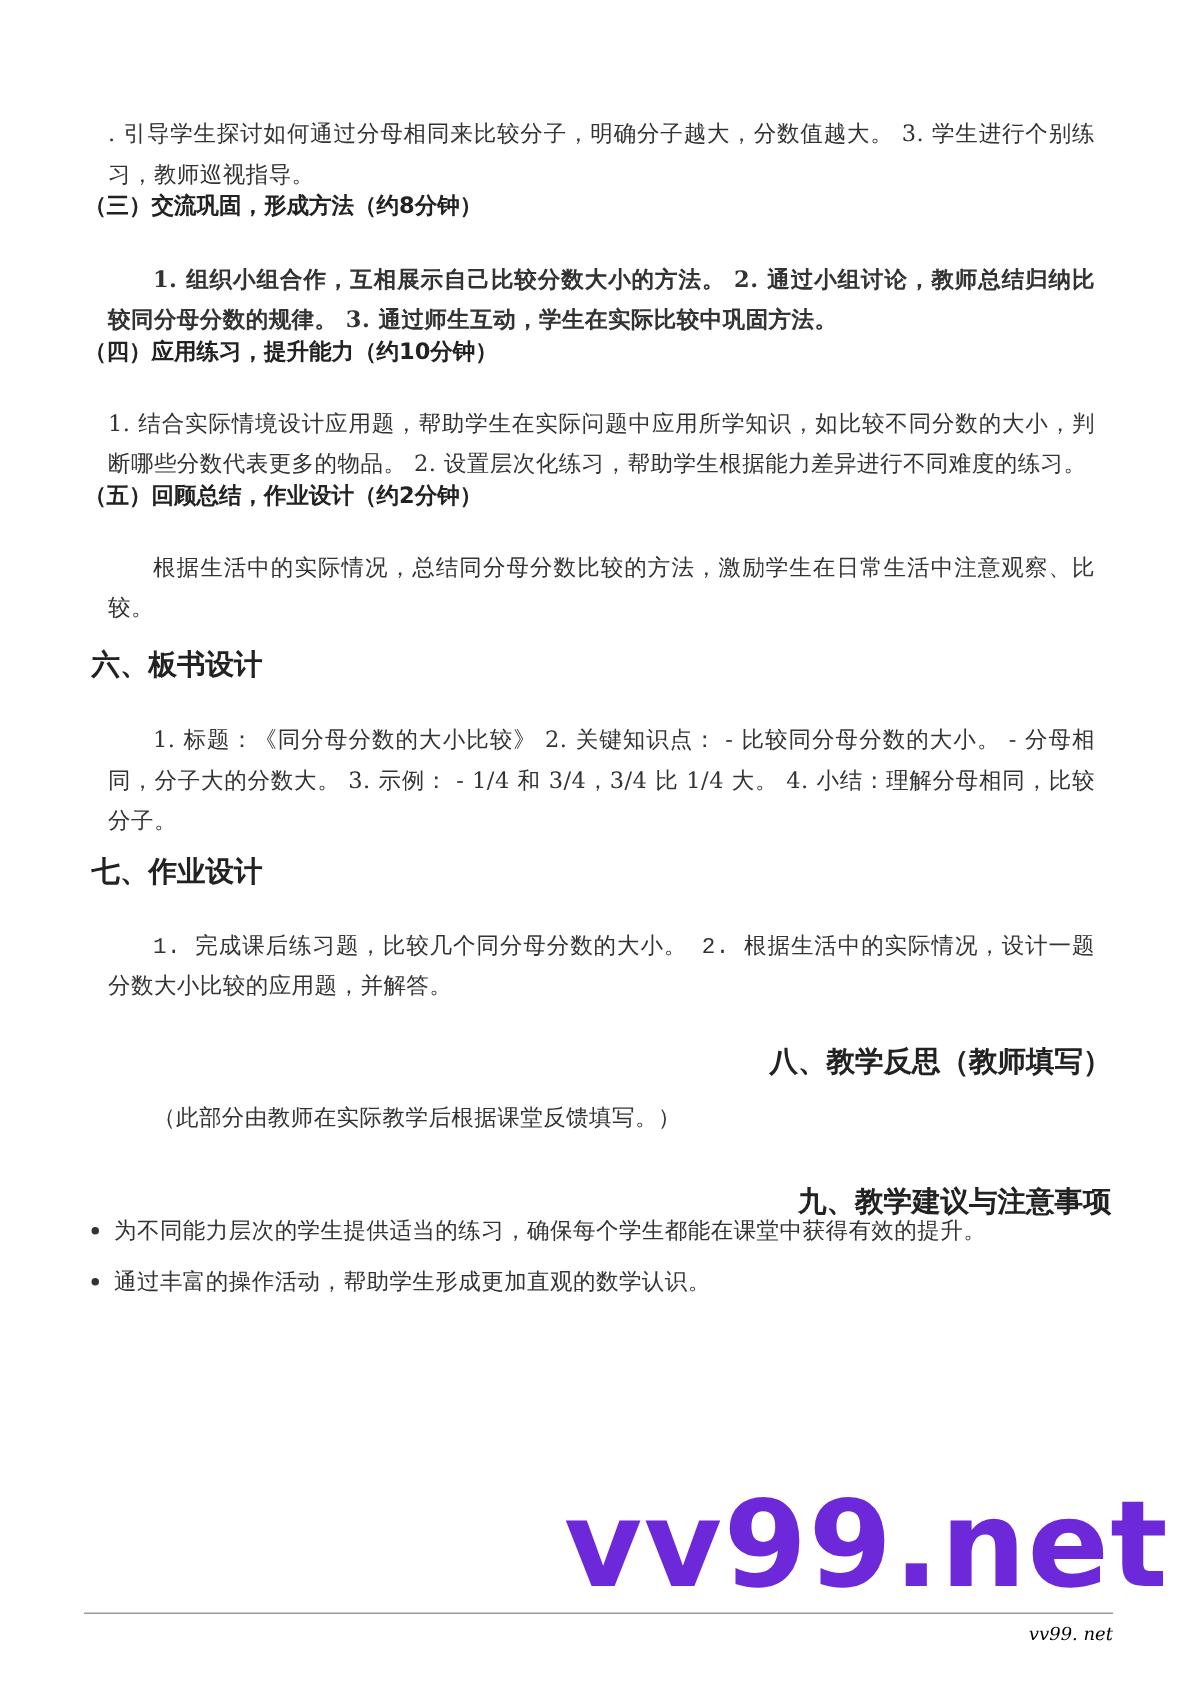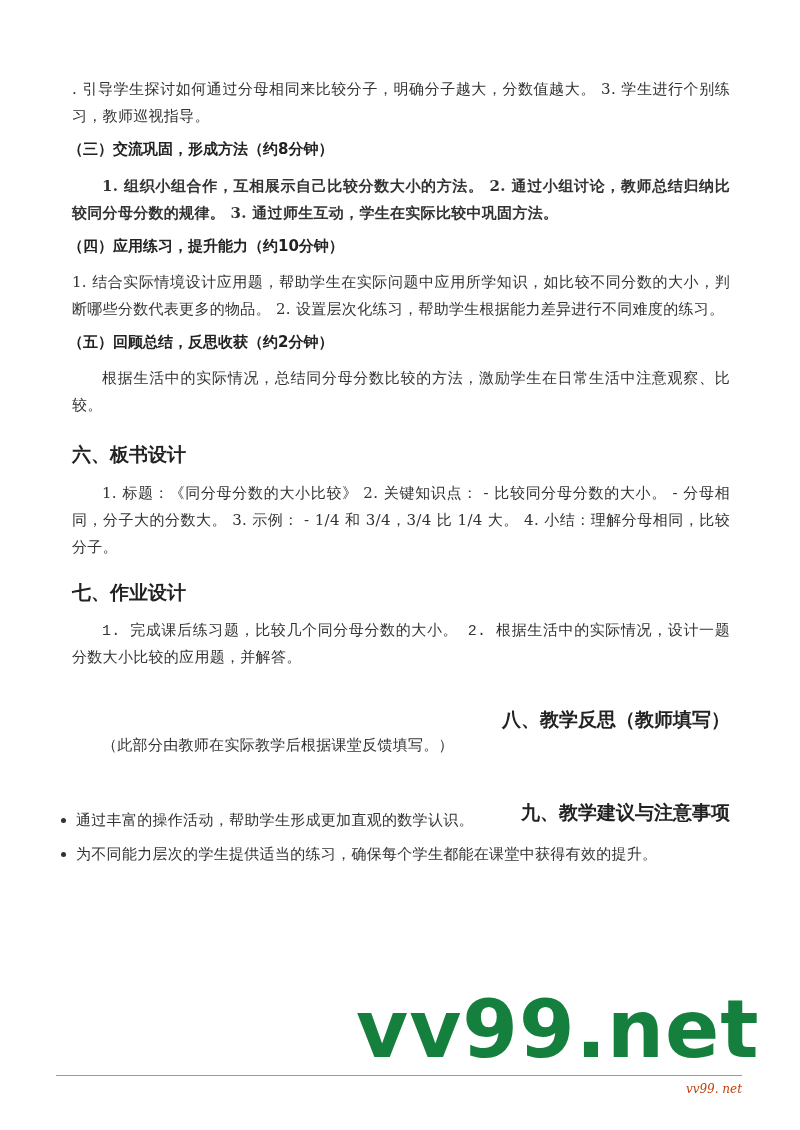--- a/index.html
+++ b/index.html
@@ -28,29 +28,29 @@
       text-align: justify;
       letter-spacing: 0.3px;
     }
     .para.indent { text-indent: 30px; }
     .para.indent-paren { padding-left: 30px; }
     .subhead {
       font-family: "DejaVu Sans", "Liberation Sans", sans-serif;
       font-weight: bold;
       font-size: 15px;
       line-height: 22px;
-      margin: 12px;
+      margin: 0;
       color: #222222;
     }
     .h2 {
       font-family: "DejaVu Sans", "Liberation Sans", sans-serif;
       font-weight: bold;
       font-size: 19px;
       line-height: 26px;
-      margin: 16px;
+      margin: 5px;
       color: #222222;
     }
     .bullets {
       list-style: none;
       margin: 0;
       padding: 0;
     }
     .bullets li {
       position: relative;
       padding-left: 20px;
@@ -64,82 +64,82 @@
       left: 5px;
       top: 8px;
       width: 5px;
       height: 5px;
       border-radius: 50%;
       background: #333333;
     }
     .abs { position: absolute; left: 0; right: 0; }
     .watermark {
       position: absolute;
-      left: 356px;
+      left: 376px;
       top: 990px;
       font-family: "DejaVu Sans", "Liberation Sans", sans-serif;
       font-weight: bold;
       font-size: 80px;
       line-height: 80px;
-      color: #15803d;
+      color: #6d28d9;
       letter-spacing: 1px;
       white-space: nowrap;
     }
     .footer-rule {
       position: absolute;
       left: 56px;
       top: 1075px;
       width: 686px;
       height: 0;
       border-top: 1px solid #9a9a9a;
     }
     .footer-text {
       position: absolute;
       right: 58px;
       top: 1082px;
       font-family: "DejaVu Serif", "Liberation Serif", serif;
       font-style: italic;
       font-size: 12px;
-      color: #c2410c;
+      color: #000000;
     }
   </style>
 </head>
 <body>
 
 <div class="page">
 
   <p class="para abs" style="top:60px;">. 引导学生探讨如何通过分母相同来比较分子，明确分子越大，分数值越大。 3. 学生进行个别练习，教师巡视指导。</p>
 
   <h3 class="subhead abs" style="top:126px;">（三）交流巩固，形成方法（约8分钟）</h3>
   <p class="para indent abs" style="top:157px;font-weight:bold;">1. 组织小组合作，互相展示自己比较分数大小的方法。 2. 通过小组讨论，教师总结归纳比较同分母分数的规律。 3. 通过师生互动，学生在实际比较中巩固方法。</p>
 
   <h3 class="subhead abs" style="top:223px;">（四）应用练习，提升能力（约10分钟）</h3>
   <p class="para abs" style="top:253px;">1. 结合实际情境设计应用题，帮助学生在实际问题中应用所学知识，如比较不同分数的大小，判断哪些分数代表更多的物品。 2. 设置层次化练习，帮助学生根据能力差异进行不同难度的练习。</p>
 
-  <h3 class="subhead abs" style="top:319px;">（五）回顾总结，反思收获（约2分钟）</h3>
+  <h3 class="subhead abs" style="top:319px;">（五）回顾总结，作业设计（约2分钟）</h3>
   <p class="para indent abs" style="top:349px;">根据生活中的实际情况，总结同分母分数比较的方法，激励学生在日常生活中注意观察、比较。</p>
 
   <h2 class="h2 abs" style="top:425px;">六、板书设计</h2>
   <p class="para indent abs" style="top:464px;">1. 标题：《同分母分数的大小比较》 2. 关键知识点： - 比较同分母分数的大小。 - 分母相同，分子大的分数大。 3. 示例： - 1/4 和 3/4，3/4 比 1/4 大。 4. 小结：理解分母相同，比较分子。</p>
 
   <h2 class="h2 abs" style="top:563px;">七、作业设计</h2>
   <p class="para indent abs" style="top:602px;font-family:Liberation Mono, monospace;">1. 完成课后练习题，比较几个同分母分数的大小。 2. 根据生活中的实际情况，设计一题分数大小比较的应用题，并解答。</p>
 
   <h2 class="h2 abs" style="top:690px;text-align:right;">八、教学反思（教师填写）</h2>
   <p class="para indent-paren abs" style="top:716px;">（此部分由教师在实际教学后根据课堂反馈填写。）</p>
 
   <h2 class="h2 abs" style="top:783px;text-align:right;">九、教学建议与注意事项</h2>
   <ul class="bullets abs" style="top:810px;">
     <li>
       <span class="bullet-dot"></span>
-      <span>通过丰富的操作活动，帮助学生形成更加直观的数学认识。</span>
+      <span>为不同能力层次的学生提供适当的练习，确保每个学生都能在课堂中获得有效的提升。</span>
     </li>
     <li>
       <span class="bullet-dot"></span>
-      <span>为不同能力层次的学生提供适当的练习，确保每个学生都能在课堂中获得有效的提升。</span>
+      <span>通过丰富的操作活动，帮助学生形成更加直观的数学认识。</span>
     </li>
   </ul>
 </div>
 
 <div class="watermark">vv99.net</div>
 
 <div class="footer-rule"></div>
 <div class="footer-text">vv99. net</div>
 
 </body></html>

